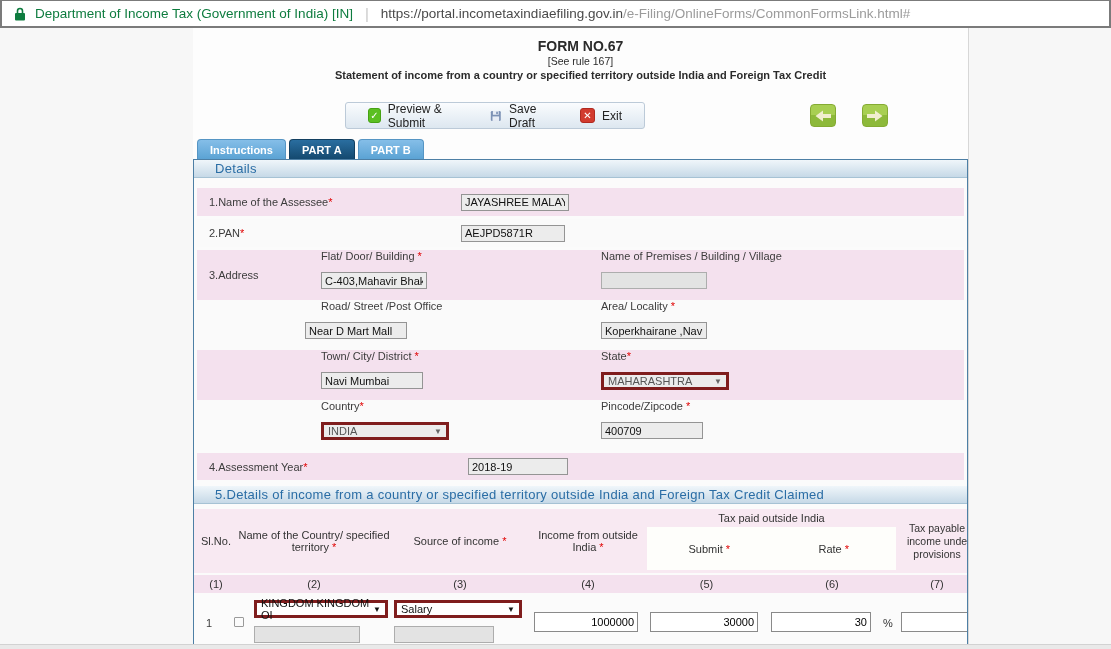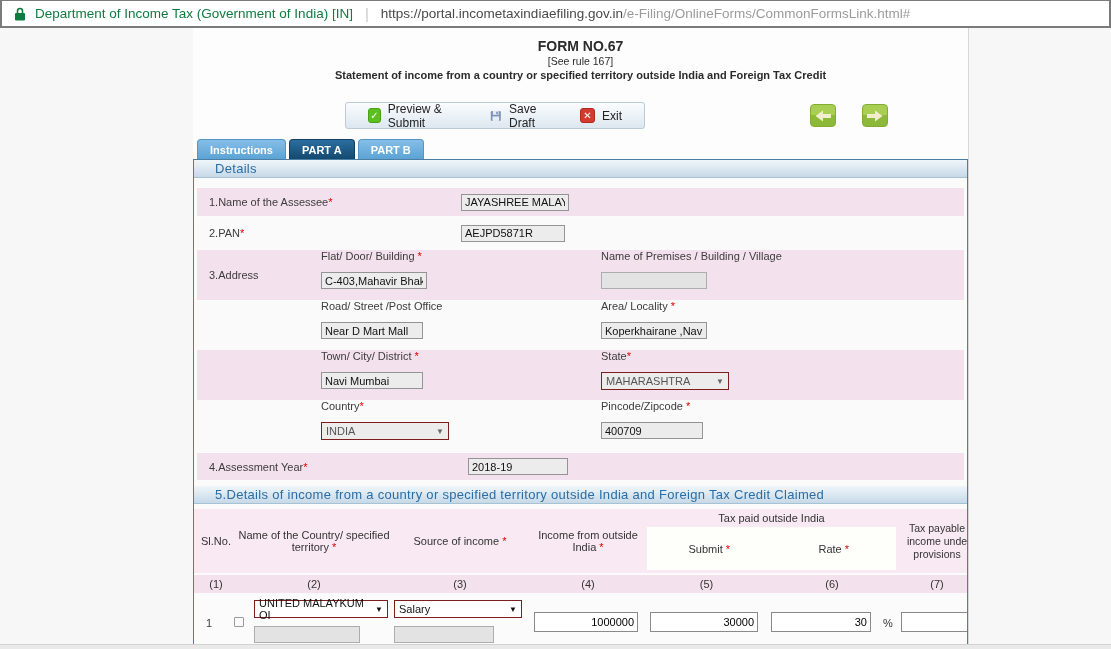--- a/index.html
+++ b/index.html
@@ -57,21 +57,21 @@
     display:flex; align-items:center; padding-left:21px; letter-spacing:.3px; }
   .gap { background:#fbfbfb; }
   .row { display:flex; align-items:center; position:relative; }
   .pink { background:#f4e1ee; } .lite { background:#fafafa; }
   .flabel { font-size:11px; color:#3c3c3c; }
   .req { color:#e00000; font-size:11px; }
   .inp { height:17px; border:1px solid #949494; background:#ececec;
     font-size:11px; color:#111; padding:0 3px;
     font-family:"Liberation Sans",sans-serif; }
   .inp.empty { background:#e3e3e3; border-color:#adadad; }
-  .sel { height:18px; border:1px solid #7f1d1d; background:#ececec; width:128px;
+  .sel { height:18px; border:3px solid #7f1d1d; background:#ececec; width:128px;
     font-size:11px; color:#555; display:flex; align-items:center;
     justify-content:space-between; padding:0 4px; }
   .sel .dd { font-size:8px; color:#666; }
   .sel.white { background:#fff; color:#111; }
   .sublabel { position:absolute; top:0; font-size:11px; color:#3c3c3c; }
   .subinput { position:absolute; top:22px; }
 
   
   .tbl { width:783px; }
   .trow { display:flex; }
@@ -178,21 +178,21 @@
     <div class="row pink" style="height:50px; margin:0 3px;">
       <span class="flabel" style="margin-left:12px">3.Address</span>
       <span class="sublabel" style="left:124px"><span>Flat/ Door/ Building </span><span class="req">*</span></span>
       <input class="inp subinput" style="left: 124px; width: 106px;" value="C-403,Mahavir Bhakti Hs">
       <span class="sublabel" style="left:404px">Name of Premises / Building / Village</span>
       <input class="inp empty subinput" style="left: 404px; width: 106px;" value="">
     </div>
 
     <div class="row lite" style="height:50px; margin:0 3px;">
       <span class="sublabel" style="left:124px">Road/ Street /Post Office</span>
-      <input class="inp subinput" style="left: 124px; width: 102px;" value="Near D Mart Mall">
+      <input class="inp subinput" style="left: 108px; width: 102px;" value="Near D Mart Mall">
       <span class="sublabel" style="left:404px"><span>Area/ Locality </span><span class="req">*</span></span>
       <input class="inp subinput" style="left: 404px; width: 106px;" value="Koperkhairane ,Navi Mun">
     </div>
 
     <div class="row pink" style="height:50px; margin:0 3px;">
       <span class="sublabel" style="left:124px"><span>Town/ City/ District </span><span class="req">*</span></span>
       <input class="inp subinput" style="left: 124px; width: 102px;" value="Navi Mumbai">
       <span class="sublabel" style="left:404px"><span>State</span><span class="req">*</span></span>
       <div class="sel subinput" style="left:404px">
         <span>MAHARASHTRA</span>
@@ -265,21 +265,21 @@
       </div>
       <div class="gap" style="height:3px"></div>
 
       <div class="trow drow">
         <div class="dcell c1">
           <span class="flabel" style="position:absolute; left:12px; top:21px;">1</span>
           <span class="cb" style="position:absolute; left:40px; top:21px;"></span>
         </div>
         <div class="dcell c2">
           <div class="sel white" style="position:absolute; left:16px; top:4px; width:134px;">
-            <span>UNITED MALAYKUM OI</span>
+            <span>KINGDOM KINGDOM OI</span>
             <span class="dd" style="color:#111">▼</span>
           </div>
           <input class="inp empty" style="position: absolute; left: 16px; top: 30px; width: 106px;">
         </div>
         <div class="dcell c3">
           <div class="sel white" style="position:absolute; left:4px; top:4px; width:128px;">
             <span>Salary</span>
             <span class="dd" style="color:#111">▼</span>
           </div>
           <input class="inp empty" style="position: absolute; left: 4px; top: 30px; width: 100px;">

